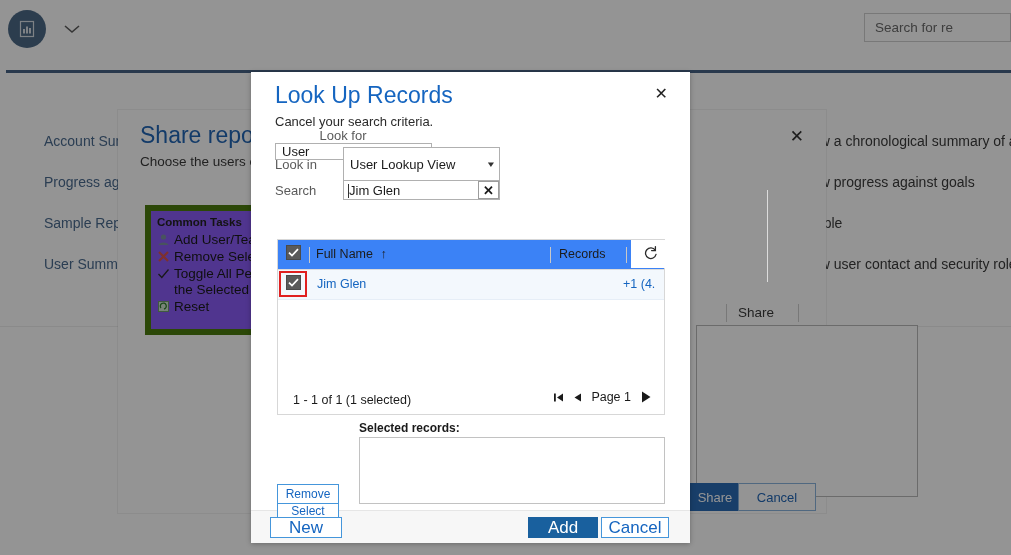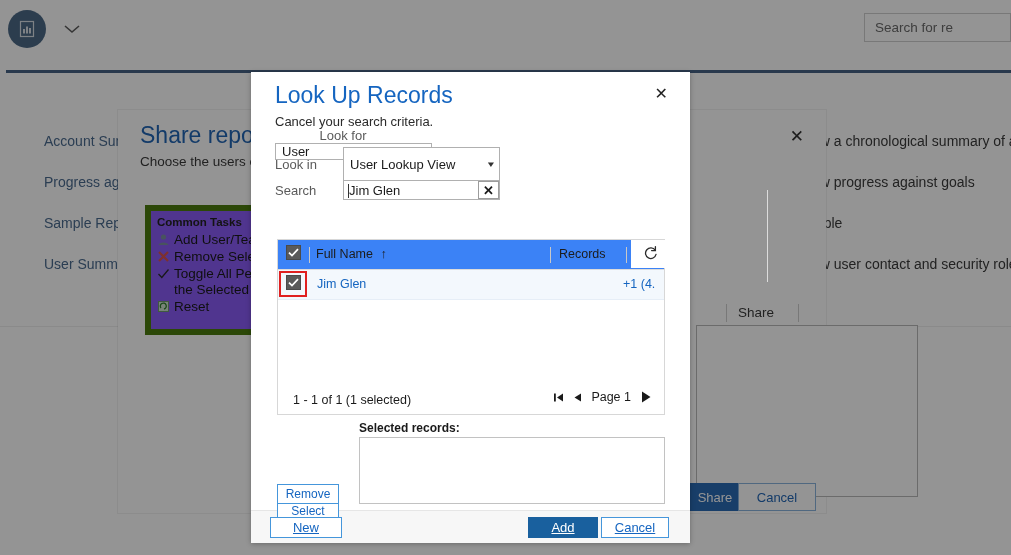--- a/index.html
+++ b/index.html
@@ -220,22 +220,22 @@
     position:absolute;left:359px;top:437px;width:306px;height:67px;
     border:1px solid #c2c2c2;background:#fff;box-sizing:border-box;
   }
 
   .lu-sidebtn{
     position:absolute;left:277px;width:62px;height:20px;
     border:1px solid #4596db;background:#fff;color:#1565c0;font-size:12px;
     display:flex;align-items:center;justify-content:center;box-sizing:border-box;
   }
   .fbtn{
-    position:absolute;height:21px;font-size:13px;
-    display:flex;align-items:center;justify-content:center;box-sizing:border-box;text-decoration:underline;
+    position:absolute;height:21px;font-size:17px;
+    display:flex;align-items:center;justify-content:center;box-sizing:border-box;
   }
   .fbtn-new{left:270px;top:517px;width:72px;background:#fff;color:#1565c0;border:1px solid #4596db;}
   .fbtn-add{left:528px;top:517px;width:70px;background:#19609e;color:#fff;border:1px solid #19609e;}
   .fbtn-cancel{left:601px;top:517px;width:68px;background:#fff;color:#1565c0;border:1px solid #4596db;}
 
   .chk{
     width:15px;height:15px;background:#5a5a5a;border:1px solid #4a4a4a;
     display:flex;align-items:center;justify-content:center;box-sizing:border-box;
   }
   .chk svg{display:block;}

